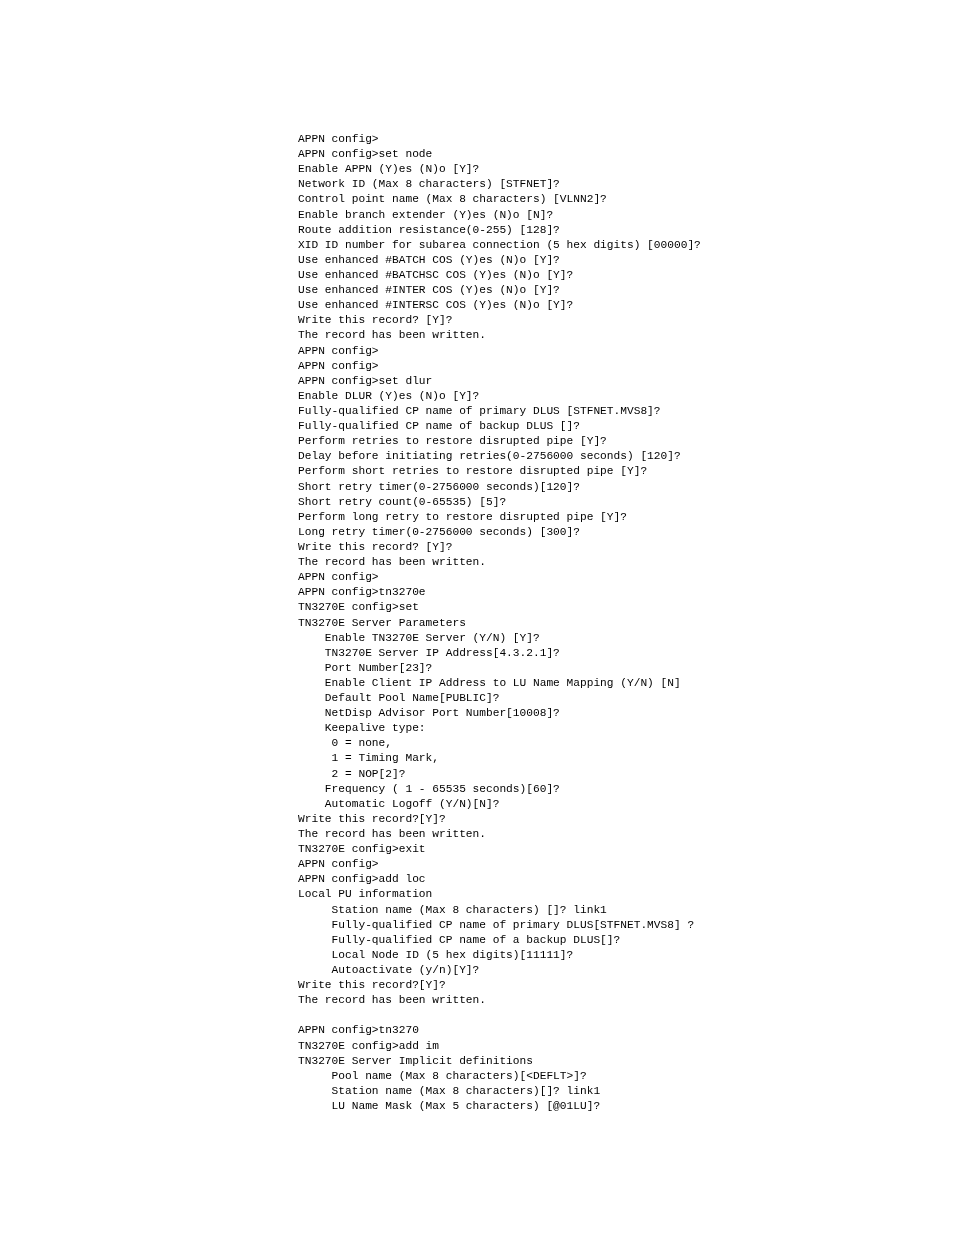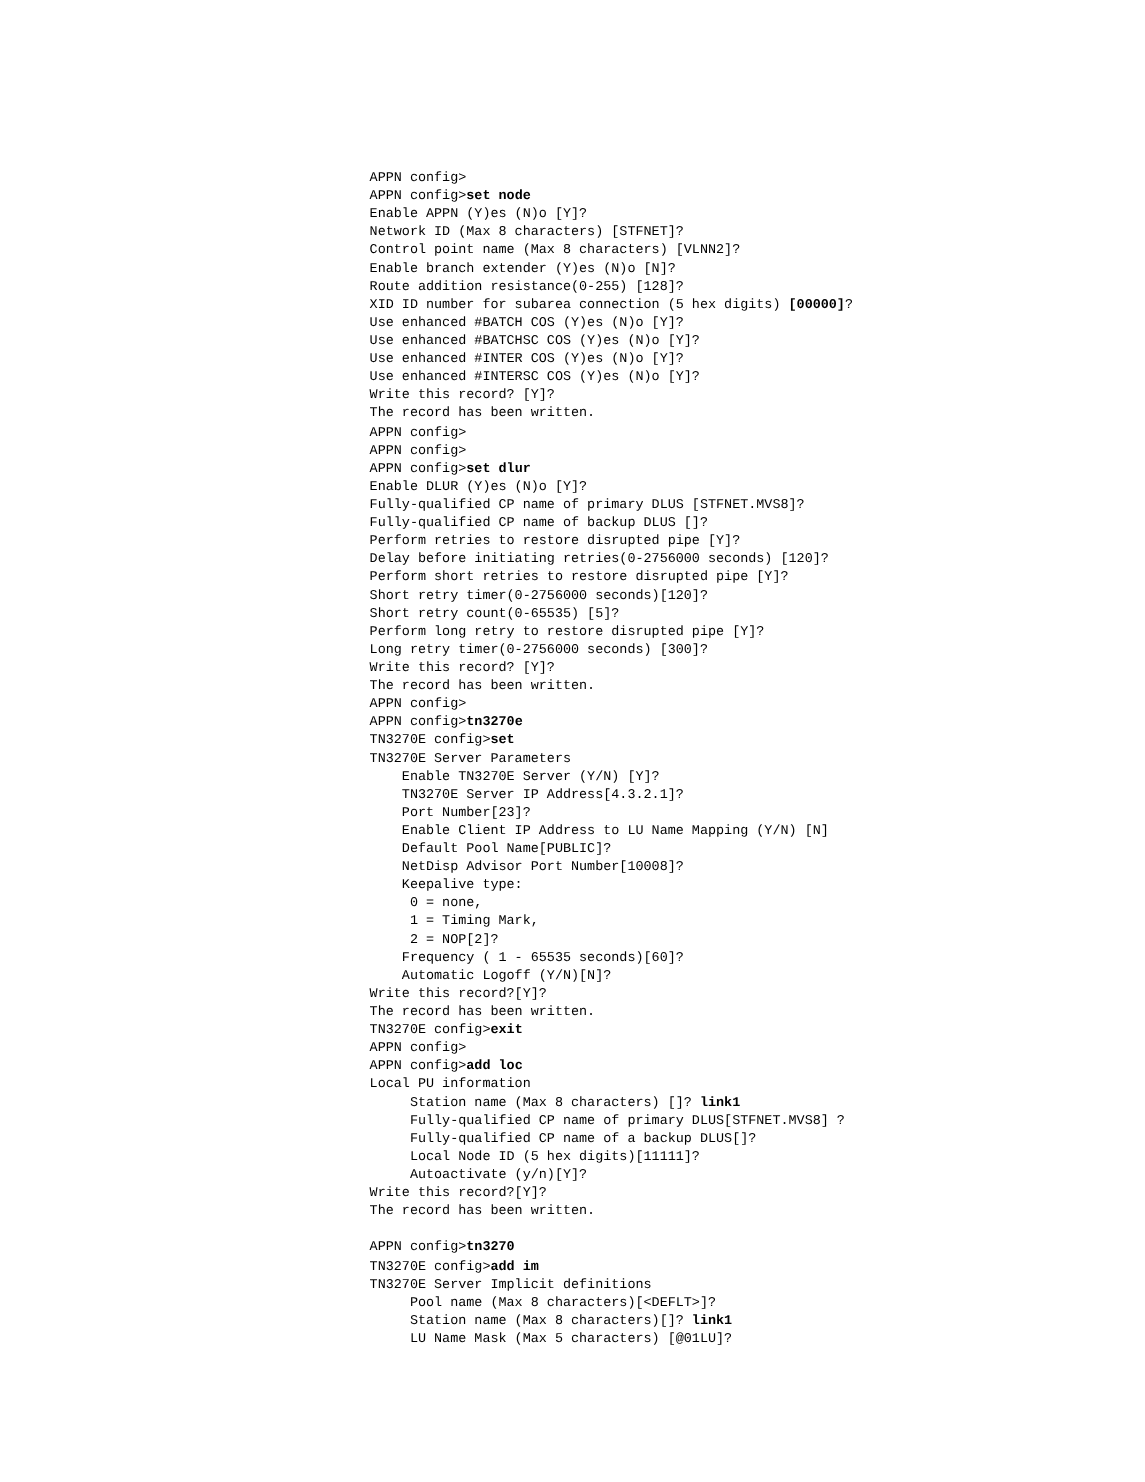--- a/index.html
+++ b/index.html
@@ -12,24 +12,24 @@
     color: #000;
   }
   .page {
     width: 954px;
     height: 1235px;
     position: relative;
     box-sizing: border-box;
     padding: 130px 0 0 296px;
   }
   pre {
-    margin: 12px;
+    margin: 2px;
     font-family: inherit;
     white-space: pre;
   }
-  .b { font-weight: bold; }
+  .b { font-weight: normal; }
 </style>
 </head>
 <body>
 
 <div class="page">
   <pre id="out"><div><span>APPN config&gt;</span></div><div><span>APPN config&gt;</span><span class="b">set node</span></div><div><span>Enable APPN (Y)es (N)o [Y]?</span></div><div><span>Network ID (Max 8 characters) [STFNET]?</span></div><div><span>Control point name (Max 8 characters) [VLNN2]?</span></div><div><span>Enable branch extender (Y)es (N)o [N]?</span></div><div><span>Route addition resistance(0-255) [128]?</span></div><div><span>XID ID number for subarea connection (5 hex digits) </span><span class="b">[00000]</span><span>?</span></div><div><span>Use enhanced #BATCH COS (Y)es (N)o [Y]?</span></div><div><span>Use enhanced #BATCHSC COS (Y)es (N)o [Y]?</span></div><div><span>Use enhanced #INTER COS (Y)es (N)o [Y]?</span></div><div><span>Use enhanced #INTERSC COS (Y)es (N)o [Y]?</span></div><div><span>Write this record? [Y]?</span></div><div><span>The record has been written.</span></div><div><span>APPN config&gt;</span></div><div><span>APPN config&gt;</span></div><div><span>APPN config&gt;</span><span class="b">set dlur</span></div><div><span>Enable DLUR (Y)es (N)o [Y]?</span></div><div><span>Fully-qualified CP name of primary DLUS [STFNET.MVS8]?</span></div><div><span>Fully-qualified CP name of backup DLUS []?</span></div><div><span>Perform retries to restore disrupted pipe [Y]?</span></div><div><span>Delay before initiating retries(0-2756000 seconds) [120]?</span></div><div><span>Perform short retries to restore disrupted pipe [Y]?</span></div><div><span>Short retry timer(0-2756000 seconds)[120]?</span></div><div><span>Short retry count(0-65535) [5]?</span></div><div><span>Perform long retry to restore disrupted pipe [Y]?</span></div><div><span>Long retry timer(0-2756000 seconds) [300]?</span></div><div><span>Write this record? [Y]?</span></div><div><span>The record has been written.</span></div><div><span>APPN config&gt;</span></div><div><span>APPN config&gt;</span><span class="b">tn3270e</span></div><div><span>TN3270E config&gt;</span><span class="b">set</span></div><div><span>TN3270E Server Parameters</span></div><div><span>    Enable TN3270E Server (Y/N) [Y]?</span></div><div><span>    TN3270E Server IP Address[4.3.2.1]?</span></div><div><span>    Port Number[23]?</span></div><div><span>    Enable Client IP Address to LU Name Mapping (Y/N) [N]</span></div><div><span>    Default Pool Name[PUBLIC]?</span></div><div><span>    NetDisp Advisor Port Number[10008]?</span></div><div><span>    Keepalive type:</span></div><div><span>     0 = none,</span></div><div><span>     1 = Timing Mark,</span></div><div><span>     2 = NOP[2]?</span></div><div><span>    Frequency ( 1 - 65535 seconds)[60]?</span></div><div><span>    Automatic Logoff (Y/N)[N]?</span></div><div><span>Write this record?[Y]?</span></div><div><span>The record has been written.</span></div><div><span>TN3270E config&gt;</span><span class="b">exit</span></div><div><span>APPN config&gt;</span></div><div><span>APPN config&gt;</span><span class="b">add loc</span></div><div><span>Local PU information</span></div><div><span>     Station name (Max 8 characters) []? </span><span class="b">link1</span></div><div><span>     Fully-qualified CP name of primary DLUS[STFNET.MVS8] ?</span></div><div><span>     Fully-qualified CP name of a backup DLUS[]?</span></div><div><span>     Local Node ID (5 hex digits)[11111]?</span></div><div><span>     Autoactivate (y/n)[Y]?</span></div><div><span>Write this record?[Y]?</span></div><div><span>The record has been written.</span></div><div><span>&nbsp;</span></div><div><span>APPN config&gt;</span><span class="b">tn3270</span></div><div><span>TN3270E config&gt;</span><span class="b">add im</span></div><div><span>TN3270E Server Implicit definitions</span></div><div><span>     Pool name (Max 8 characters)[&lt;DEFLT&gt;]?</span></div><div><span>     Station name (Max 8 characters)[]? </span><span class="b">link1</span></div><div><span>     LU Name Mask (Max 5 characters) [@01LU]?</span></div></pre>
 </div>
 
 </body></html>

